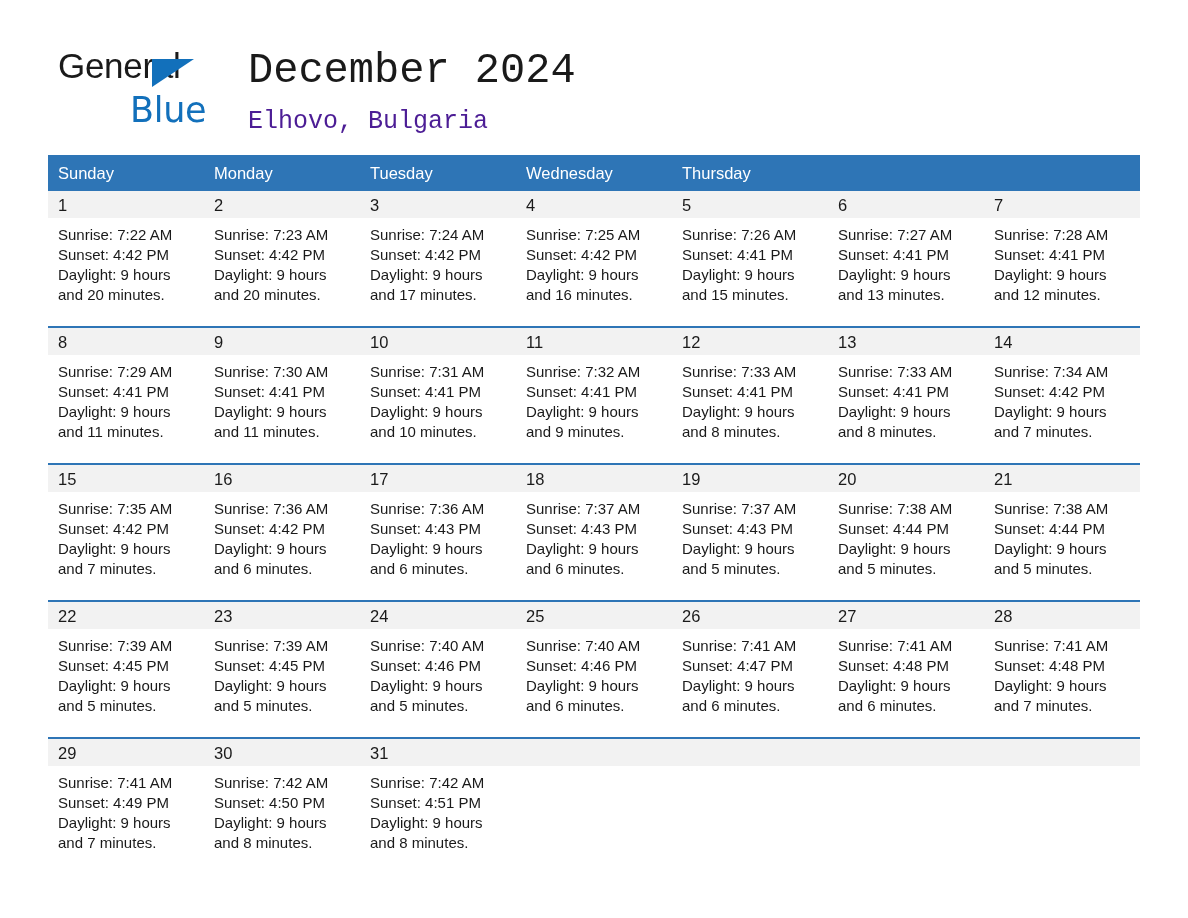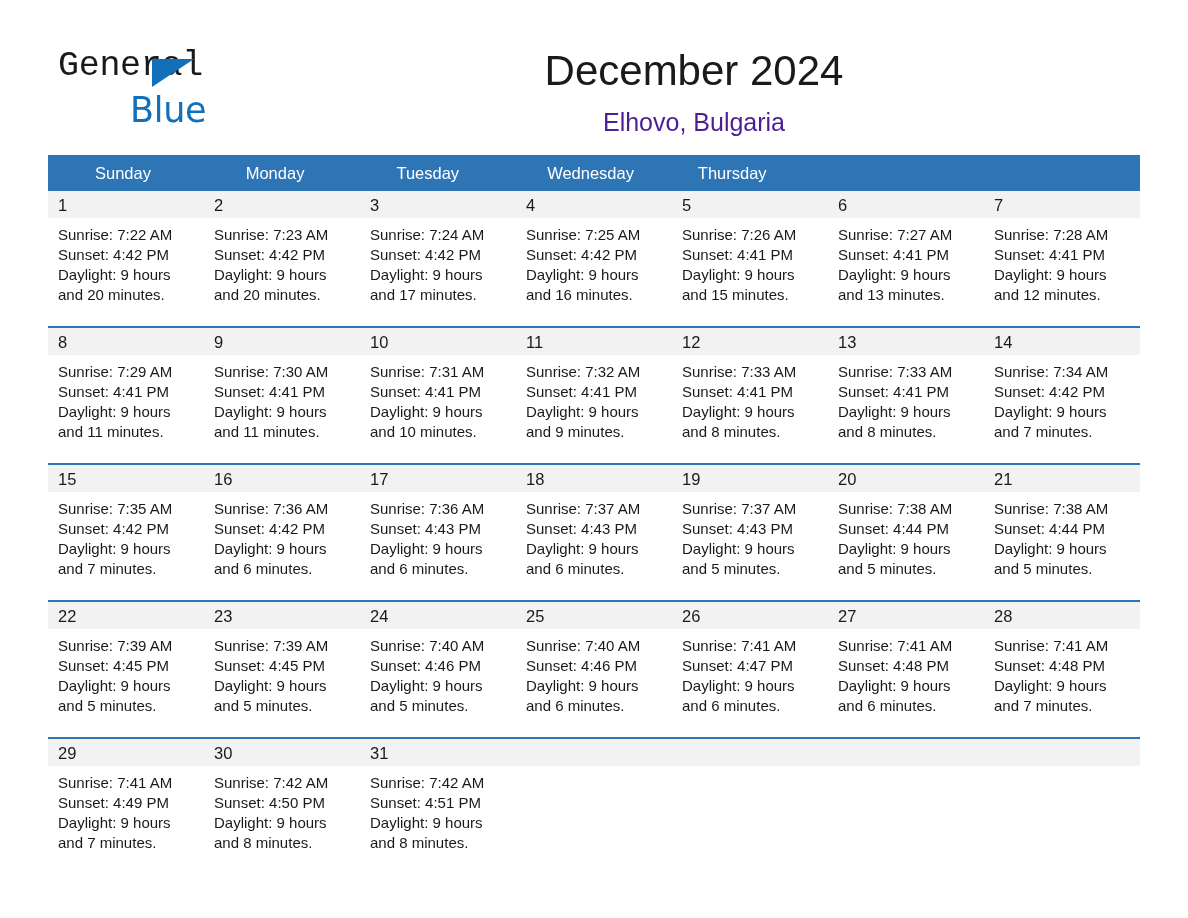--- a/index.html
+++ b/index.html
@@ -36,21 +36,21 @@
     flex: 0 0 auto;
   }
   .brand-general {
     position: absolute;
     left: 10px;
     top: 0px;
     font-size: 35px;
     line-height: 40px;
     color: #1a1a1a;
     letter-spacing: -0.3px;
-    font-family: Liberation Mono, monospace;
+    font-family: Liberation Sans, sans-serif;
     font-weight: 400;
     text-align: center;
   }
   .brand-tri {
     position: absolute;
     left: 104px;
     top: 13px;
     width: 0;
     height: 0;
     border-left: 42px solid #1270bb;
@@ -61,22 +61,23 @@
     left: 82px;
     top: 44px;
     font-size: 35px;
     line-height: 40px;
     color: #1270bb;
     letter-spacing: -0.3px;
     font-family: "DejaVu Sans", sans-serif;
     font-weight: 400;
   }
   .titles {
-    text-align: center;
+    text-align: left;
     flex: 1 1 auto;
+    font-family: Liberation Mono, monospace;
   }
   .month-title {
     font-size: 42px;
     line-height: 50px;
     font-weight: 400;
     color: #1a1a1a;
     letter-spacing: 0px;
     white-space: nowrap;
   }
   .location {
@@ -90,21 +91,20 @@
 
   
   .calendar {
     margin-top: 17px;
     width: 1092px;
   }
   .weekhead {
     display: grid;
     grid-template-columns: repeat(7, 1fr);
     background: #2e75b6;
-    padding-left: 37px;
   }
   .weekhead .dayname {
     color: #ffffff;
     font-size: 16.5px;
     line-height: 20px;
     padding: 8px 0 8px 10px;
     white-space: nowrap;
   }
   .week {
     display: grid;

